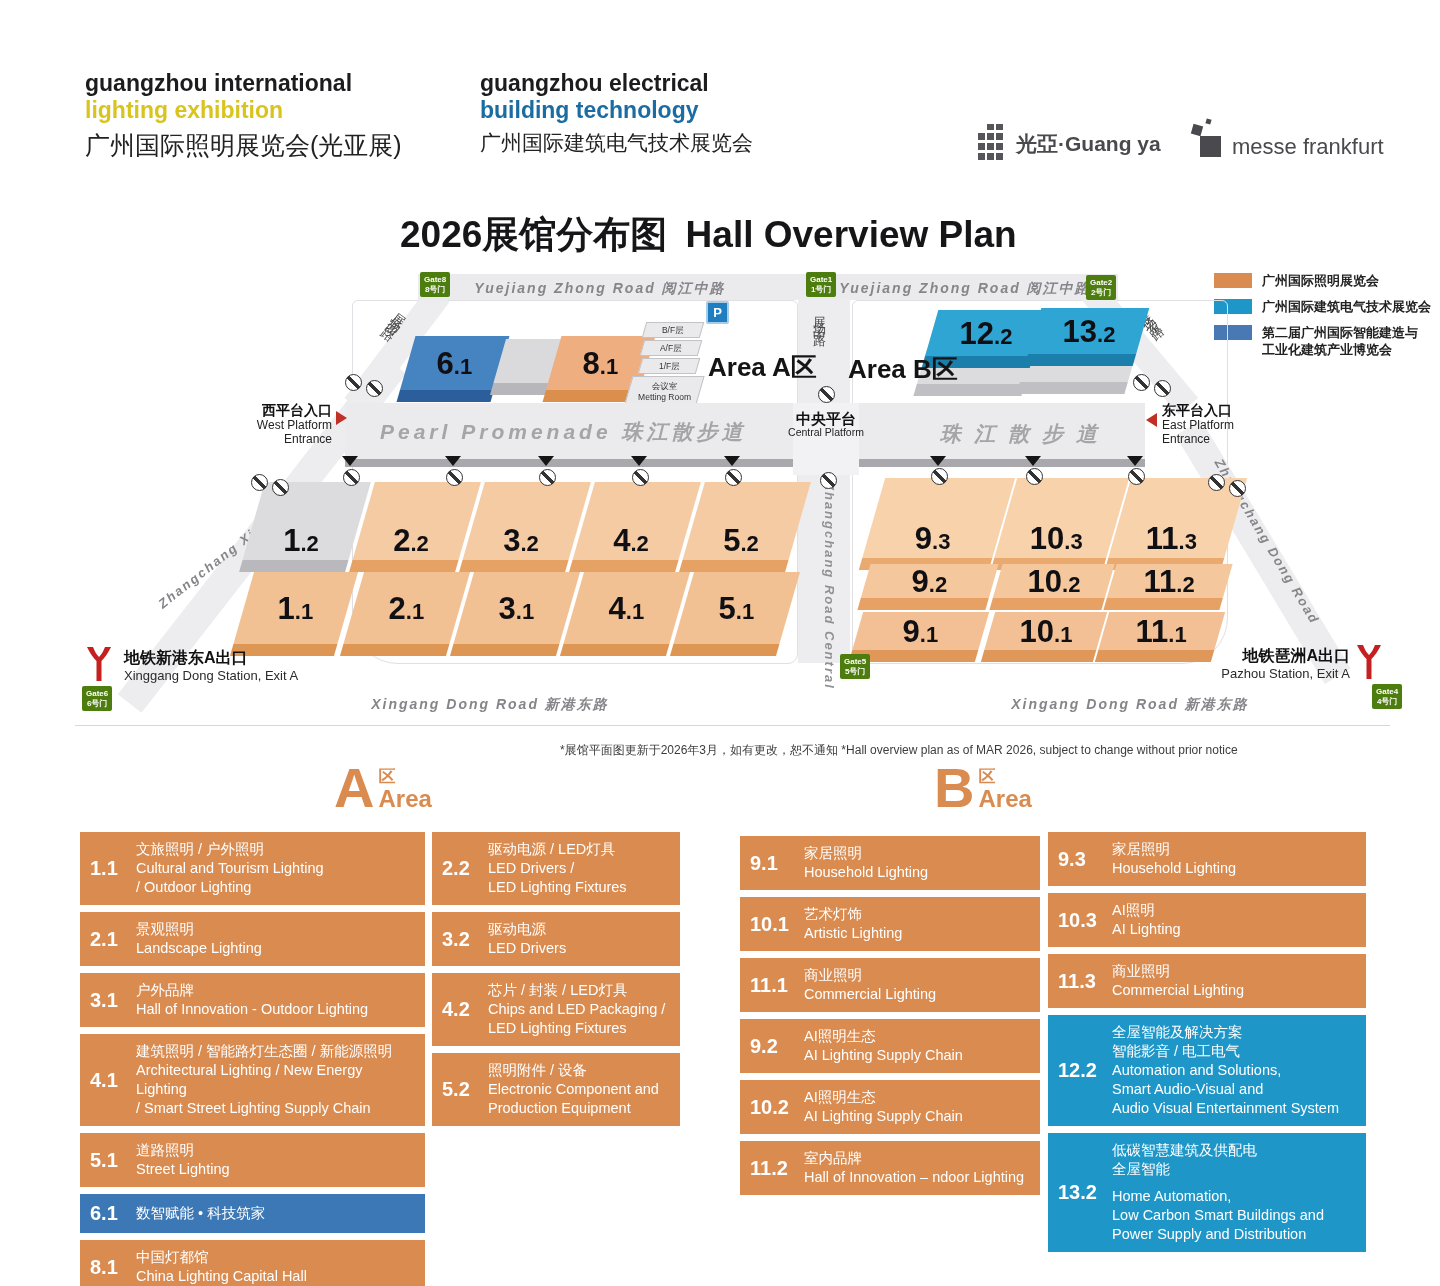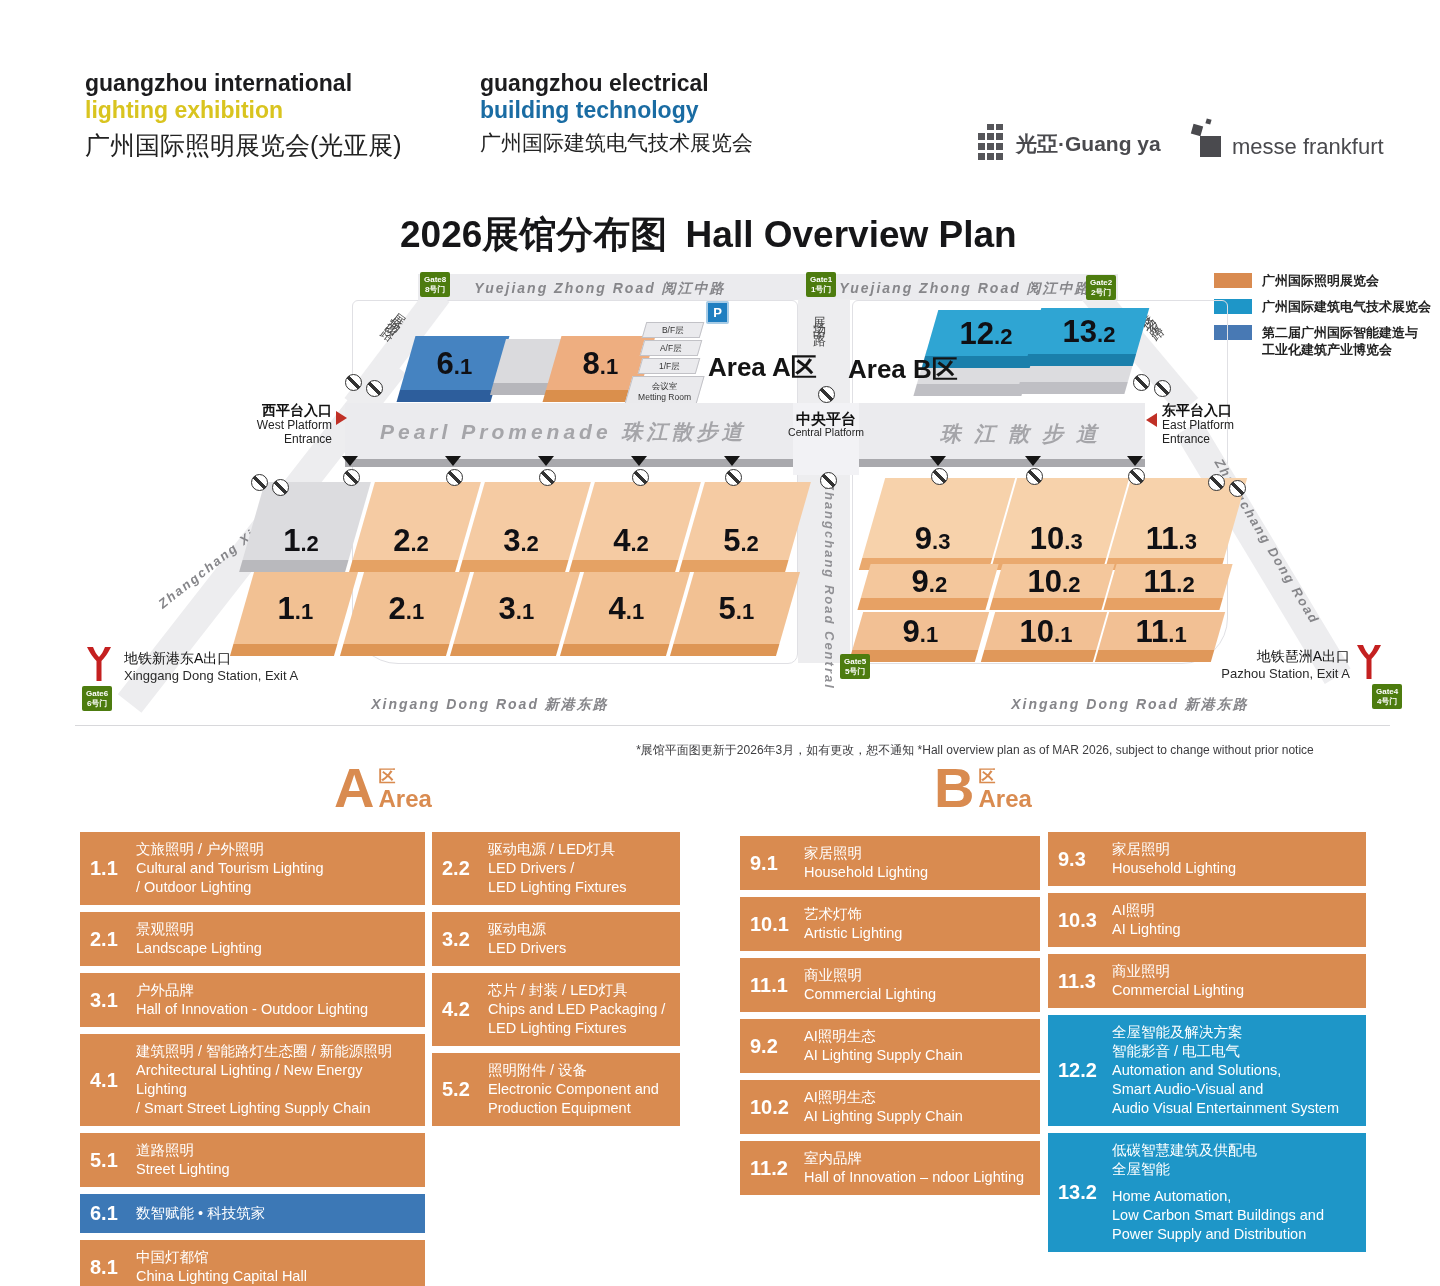--- a/index.html
+++ b/index.html
@@ -47,24 +47,24 @@
   .arrD{position:absolute;width:0;height:0;border-left:8px solid transparent;border-right:8px solid transparent;
         border-top:10px solid #151515;z-index:21;}
   .tri-e{position:absolute;width:0;height:0;border-top:7px solid transparent;border-bottom:7px solid transparent;z-index:21;}
   .ent{position:absolute;z-index:22;}
   .ent .zh{font-size:14px;font-weight:bold;color:#111;line-height:16px;}
   .ent .en{font-size:12px;color:#222;line-height:14px;}
   .plat-lb{position:absolute;text-align:center;z-index:22;}
   .plat-lb .zh{font-size:15px;font-weight:bold;color:#111;line-height:15px;text-align:center;}
   .plat-lb .en{font-size:10.5px;color:#222;line-height:13px;}
   .station{position:absolute;z-index:25;}
-  .station .zh{font-size:14px;font-weight:normal;color:#111;line-height:18px;}
+  .station .zh{font-size:16px;font-weight:bold;color:#111;line-height:18px;}
   .station .en{font-size:13px;color:#2a2a2a;line-height:17px;}
   .thinline{position:absolute;height:1px;background:#d8d8db;}
-  .footnote{position:absolute;font-size:12px;color:#3c3c3f;text-align:center;white-space:nowrap;}
+  .footnote{position:absolute;font-size:12px;color:#3c3c3f;text-align:left;white-space:nowrap;}
   
   .sec-hd{position:absolute;display:flex;color:#d98b50;z-index:5;}
   .sec-letter{font-size:56px;font-weight:bold;line-height:52px;}
   .sec-sub{margin-left:4px;padding-top:6px;}
   .sec-qu{font-size:17px;line-height:18px;font-weight:bold;}
   .sec-area{font-size:24px;font-weight:bold;line-height:26px;}
   .col{position:absolute;display:flex;flex-direction:column;gap:7px;}
   .item{display:flex;align-items:center;gap:8px;padding:8px 10px;color:#fff;background:#d98b50;box-sizing:border-box;}
   .item.blue{background:#3c78b6;} .item.teal{background:#1e96c8;}
   .item .no{font-size:20px;font-weight:bold;min-width:38px;flex:none;}

